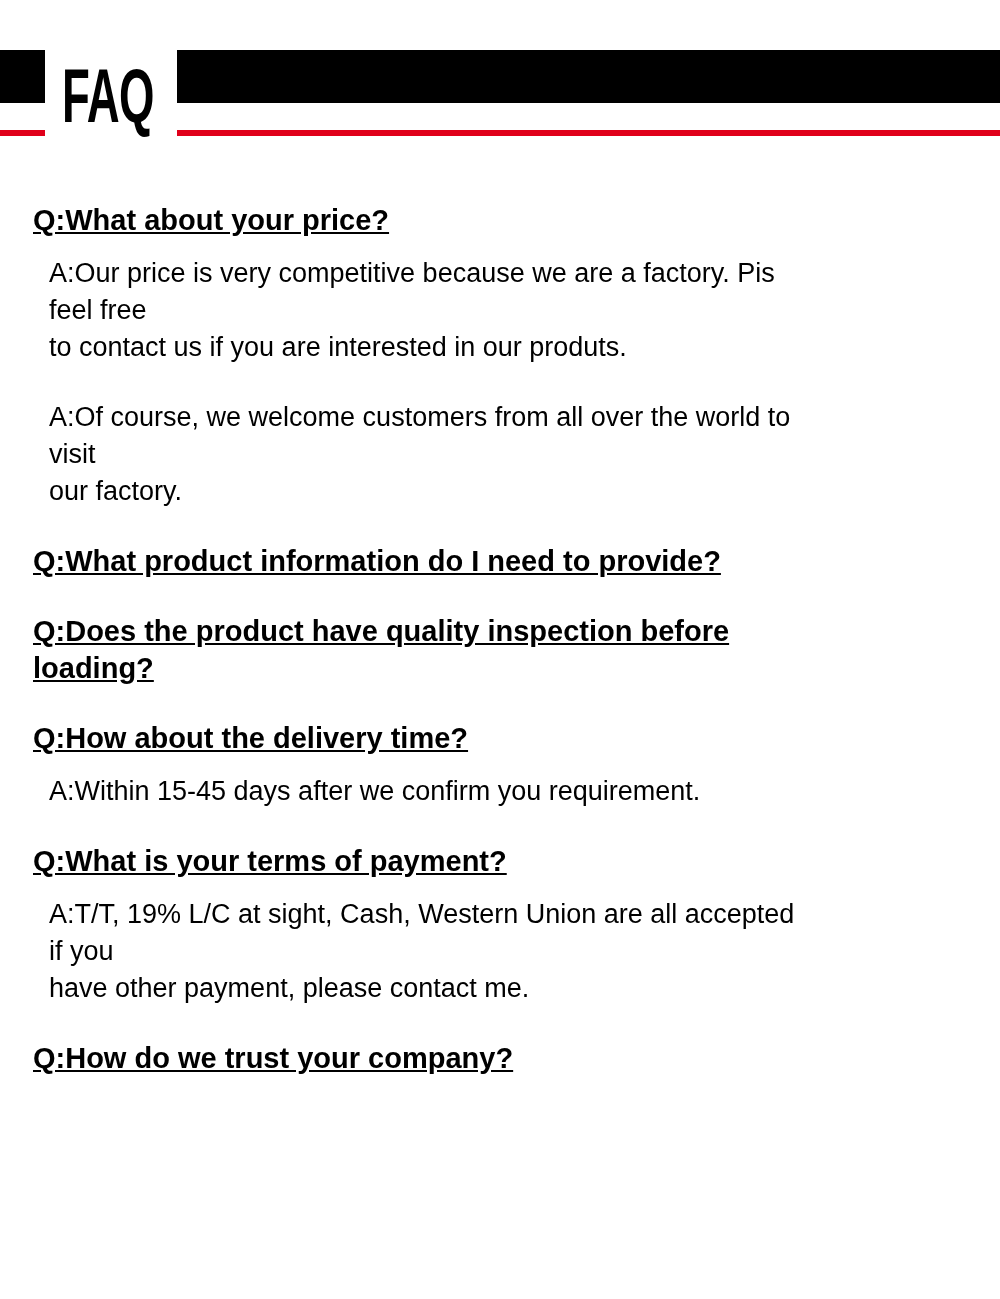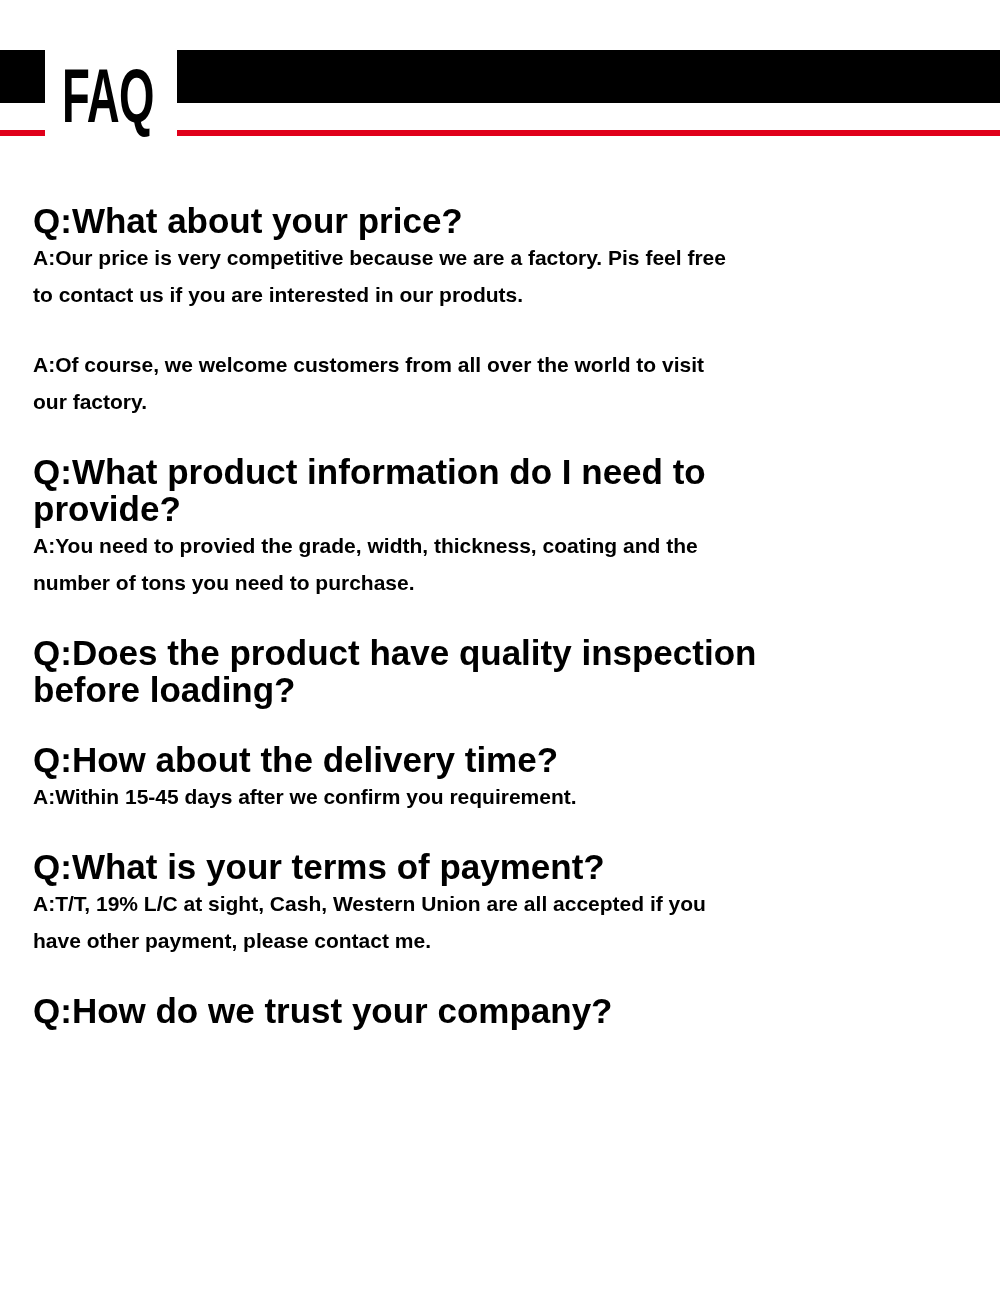--- a/index.html
+++ b/index.html
@@ -73,30 +73,31 @@
     margin: 62px 20px 0 33px;
   }
   .qa {
     margin: 0 0 33px 0;
   }
   .qa:last-child {
     margin-bottom: 0;
   }
   .qa .question {
     margin: 0;
-    font-size: 35px;
+    font-size: 29px;
     line-height: 37px;
     font-weight: bold;
     white-space: pre-line;
+    text-decoration: underline;
   }
   .qa .answer {
-    margin: 0;
-    font-size: 21px;
+    margin: 16px;
+    font-size: 27px;
     line-height: 37px;
-    font-weight: bold;
+    font-weight: normal;
     white-space: pre-line;
   }
 </style>
 </head>
 <body>
 
 <div class="page">
 
   <div class="header">
     <div class="block-square" style="background: rgb(0, 0, 0);"></div>
@@ -113,22 +114,20 @@
 to contact us if you are interested in our produts.</p>
   </section>
 
   <section class="qa">
     <p class="answer">A:Of course, we welcome customers from all over the world to visit
 our factory.</p>
   </section>
 
   <section class="qa">
     <h2 class="question">Q:What product information do I need to provide?</h2>
-    <p class="answer">A:You need to provied the grade, width, thickness, coating and the
-number of tons you need to purchase.</p>
   </section>
 
   <section class="qa">
     <h2 class="question">Q:Does the product have quality inspection before loading?</h2>
   </section>
 
   <section class="qa">
     <h2 class="question">Q:How about the delivery time?</h2>
     <p class="answer">A:Within 15-45 days after we confirm you requirement.</p>
   </section>

